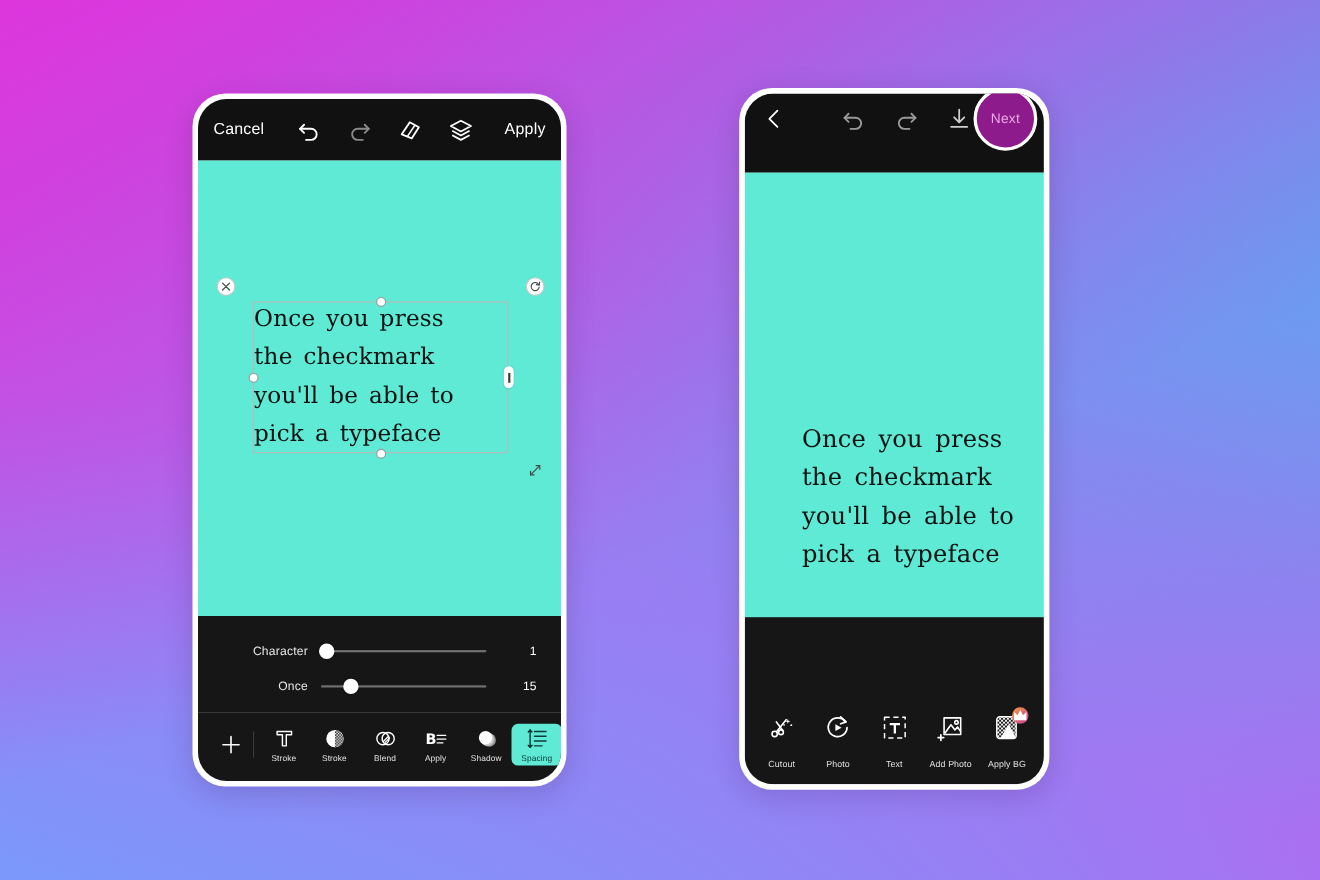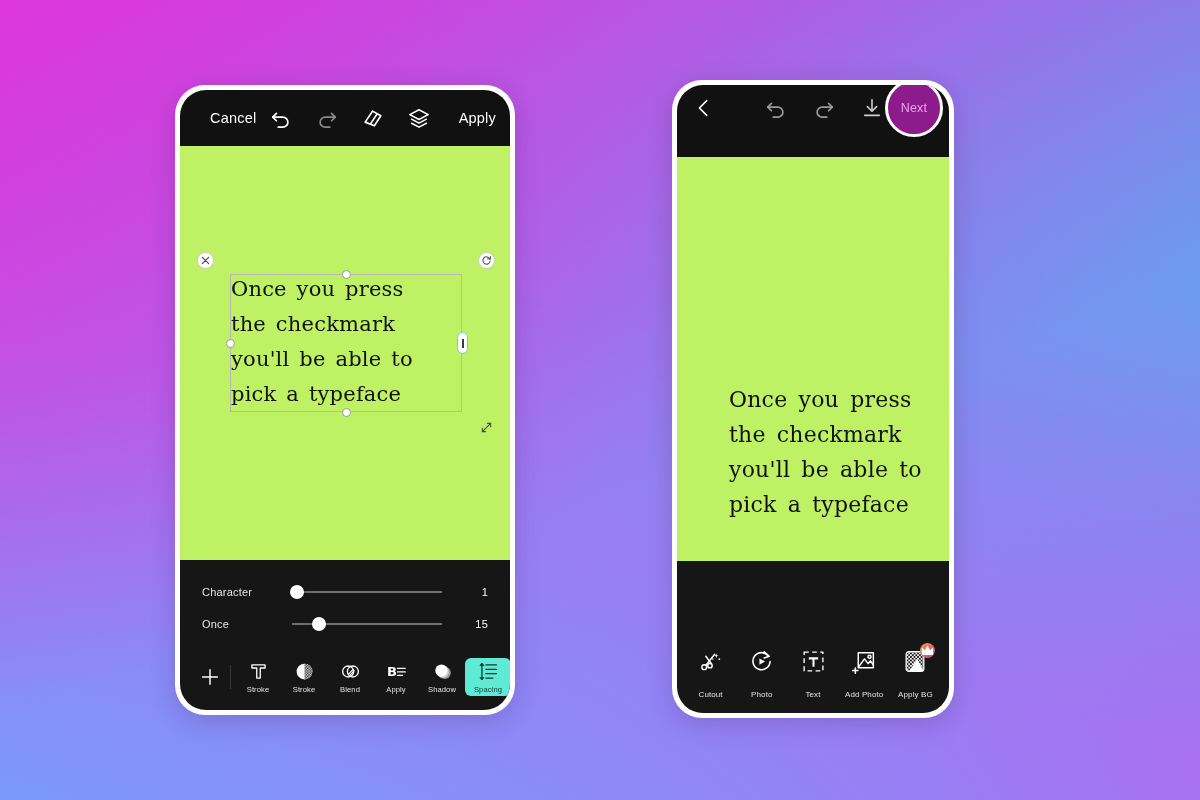--- a/index.html
+++ b/index.html
@@ -39,29 +39,28 @@
   #phone-left{left:175px;top:85px;width:340px;height:630px;}
   #phone-right{left:672px;top:80px;width:282px;height:638px;}
 
   
   .topbar{
     background:#111111;color:#fff;
     display:flex;align-items:center;
     flex:0 0 auto;
   }
   .canvas{
-    background:#bef264;flex:1 1 auto;position:relative;overflow:hidden;
+    background:#5eead4;flex:1 1 auto;position:relative;overflow:hidden;
   }
 
   
   #left-topbar{height:56px;padding:0 14px;gap:0;}
   .tb-text{
     font-size:14.5px;letter-spacing:.2px;color:#ffffff;
     font-family:"Liberation Sans", sans-serif;
-    margin-left:16px;
   }
   #left-topbar .spacer{flex:1 1 auto;}
   .tb-icons{display:flex;align-items:center;gap:24px;}
   .ic{width:22px;height:22px;display:block;}
   .ic path,.ic line,.ic polyline,.ic circle,.ic rect,.ic polygon{
     vector-effect:non-scaling-stroke;
   }
 
   
   #text-object{
@@ -107,21 +106,21 @@
   #btn-resize{right:-33px;bottom:-24px;border:none;background:transparent;}
 
   
   #slider-panel{
     background:#161616;flex:0 0 auto;padding:16px 0 8px 0;
   }
   .slider-row{
     display:flex;align-items:center;height:32px;padding:0 22px;
   }
   .slider-label{
-    font-size:11px;color:#e6e6e6;width:78px;text-align:left;
+    font-size:11px;color:#e6e6e6;width:78px;text-align:right;
     padding-right:12px;letter-spacing:.2px;
   }
   .track-wrap{flex:1 1 auto;position:relative;height:24px;display:flex;align-items:center;}
   .track{position:absolute;left:0;right:0;height:1.5px;background:#707070;}
   .thumb{
     position:absolute;width:14px;height:14px;border-radius:50%;
     background:#ffffff;box-shadow:0 0 2px rgba(0,0,0,.4);
   }
   .slider-val{
     width:34px;text-align:right;font-size:11px;color:#ffffff;

